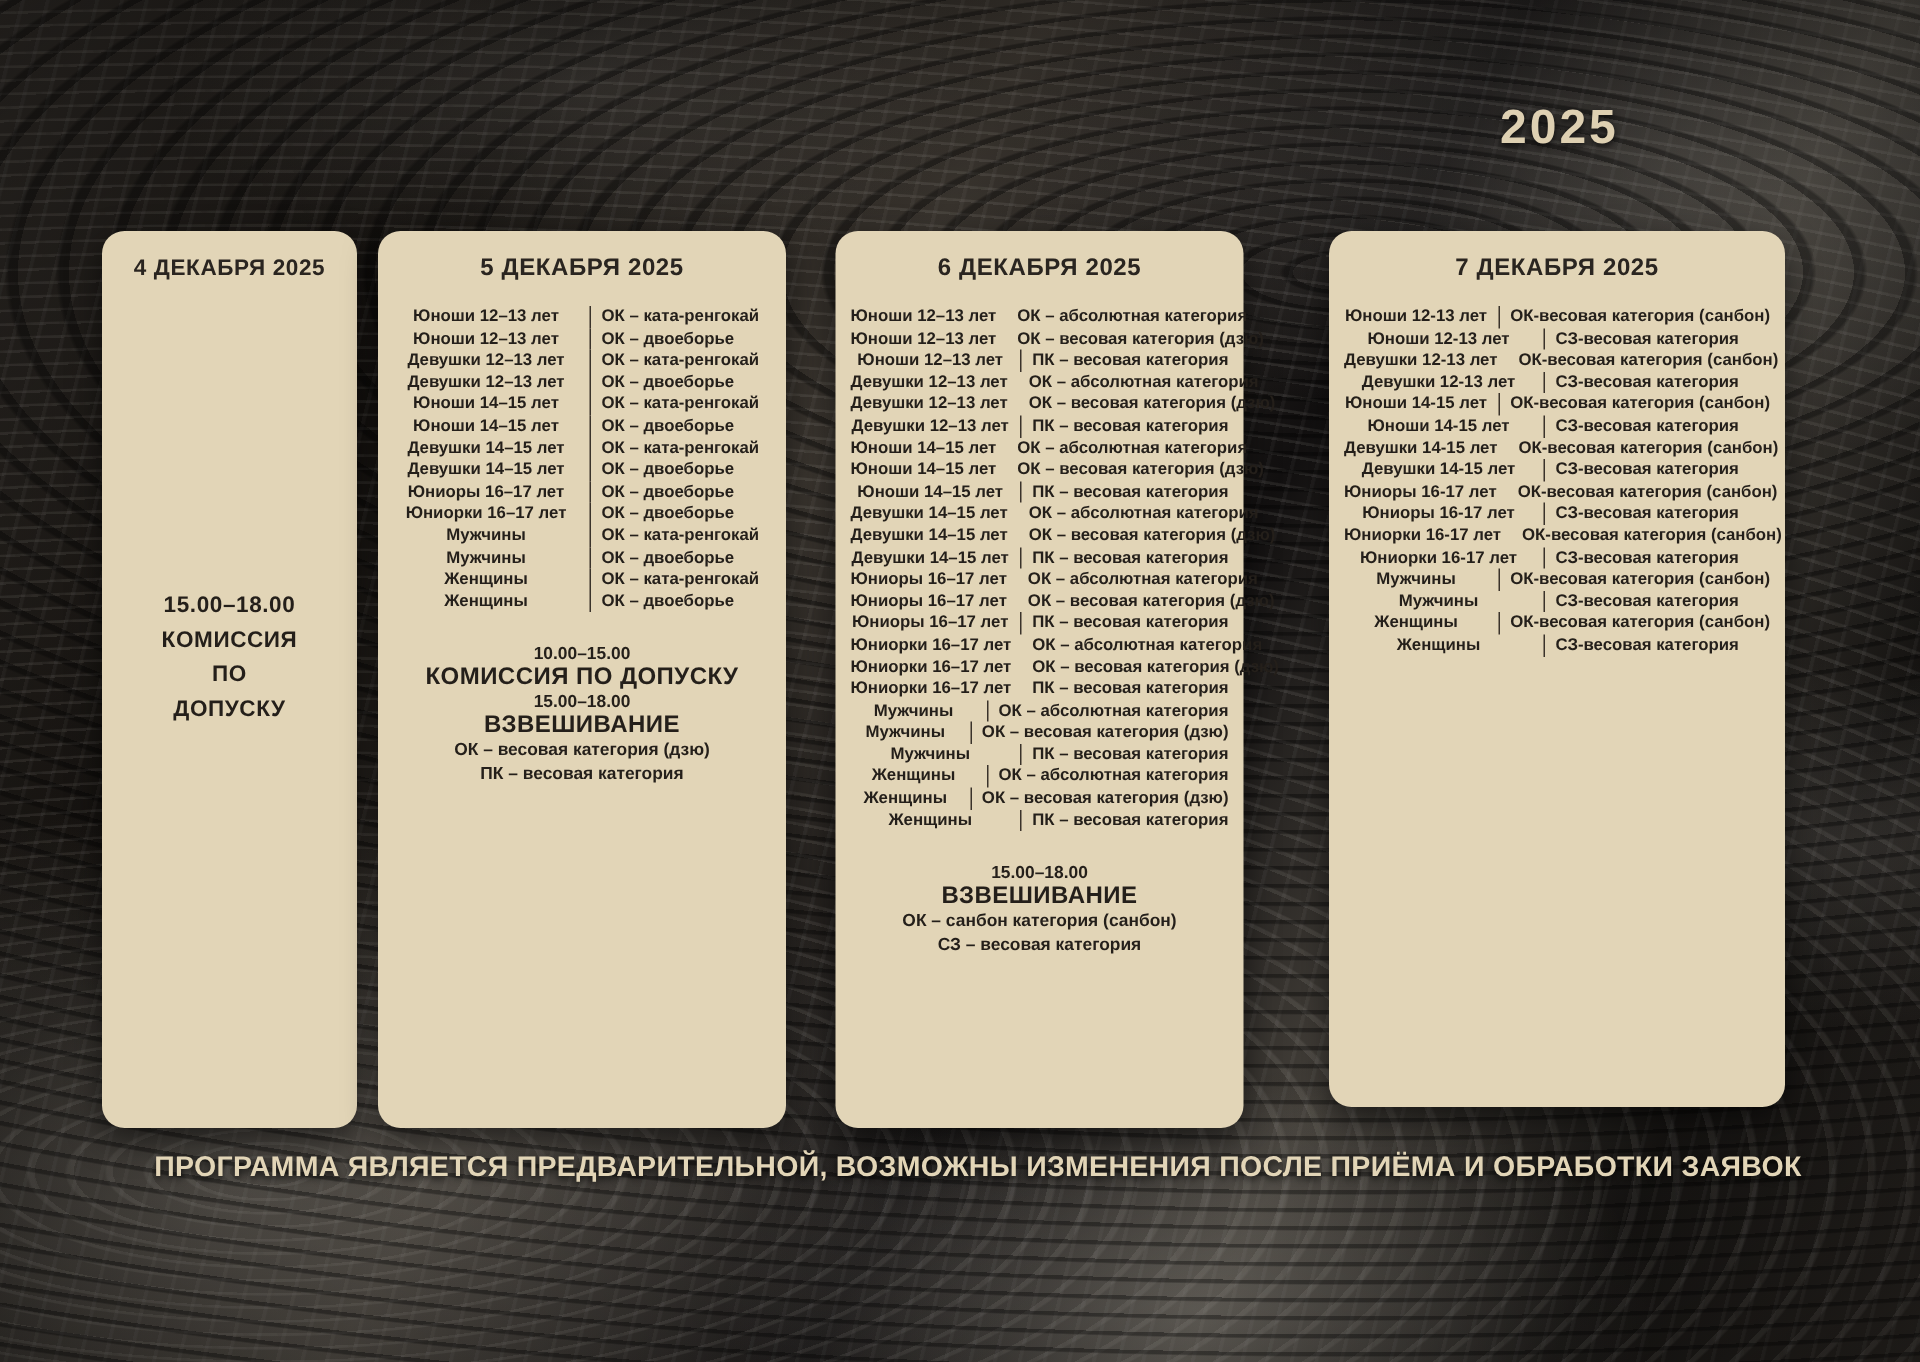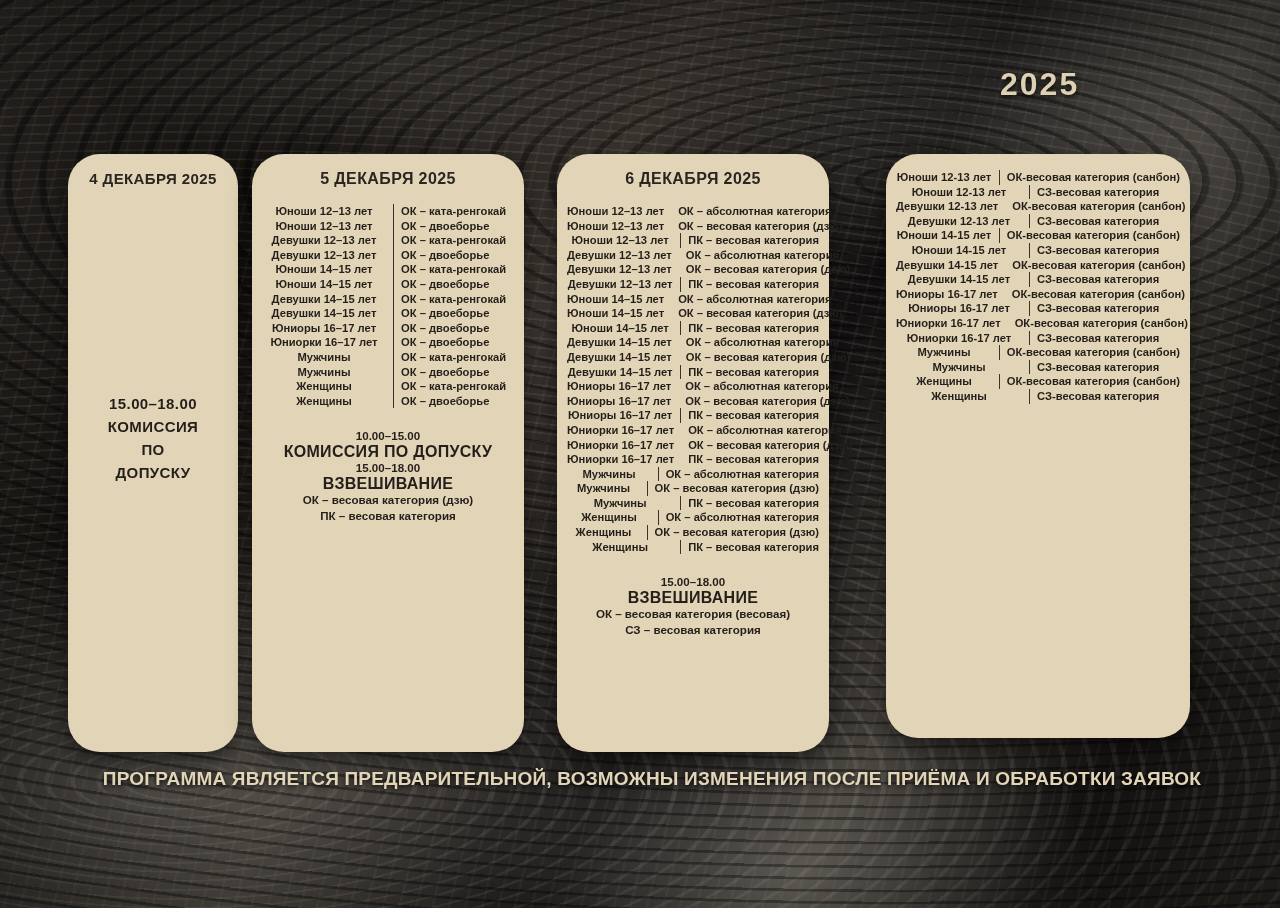--- a/index.html
+++ b/index.html
@@ -99,21 +99,21 @@
   
   .cards {
     position: absolute;
     top: 154px;
     left: 0;
     right: 0;
   }
   .card {
     position: absolute;
     background: #e2d5b7;
-    border-radius: 32px;
+    border-radius: 15px;
     box-shadow: 0 8px 22px rgba(0,0,0,0.55);
     box-sizing: border-box;
     padding: 16px 10px 14px 10px;
   }
   .card-day1 { left: 68px;  top: 0; width: 170px; height: 598px; }
   .card-day2 { left: 252px; top: 0; width: 272px; height: 598px; }
   .card-day3 { left: 557px; top: 0; width: 272px; height: 598px; }
   .card-day4 { left: 886px; top: 0; width: 304px; height: 584px; }
 
   .card-date {
@@ -433,26 +433,27 @@
             </div>
           <div class="row">
               <span class="cat">Женщины</span>
               <span class="sep"></span>
               <span class="evt">ПК – весовая категория</span>
             </div>
         </div>
         <div class="block">
           <div class="line">15.00–18.00</div>
           <div class="line big">ВЗВЕШИВАНИЕ</div>
-          <div class="line">ОК – весовая категория (весовая)</div>
+          <div class="line">ОК – санбон категория (санбон)</div>
           <div class="line">СЗ – весовая категория</div>
         </div>
       </div>
 
       <div class="card card-day4">
+        <div class="card-date">7 ДЕКАБРЯ 2025</div>
         <div class="rows">
           <div class="row">
               <span class="cat">Юноши 12-13 лет</span>
               <span class="sep"></span>
               <span class="evt">ОК-весовая категория (санбон)</span>
             </div>
           <div class="row">
               <span class="cat">Юноши 12-13 лет</span>
               <span class="sep"></span>
               <span class="evt">СЗ-весовая категория</span>

